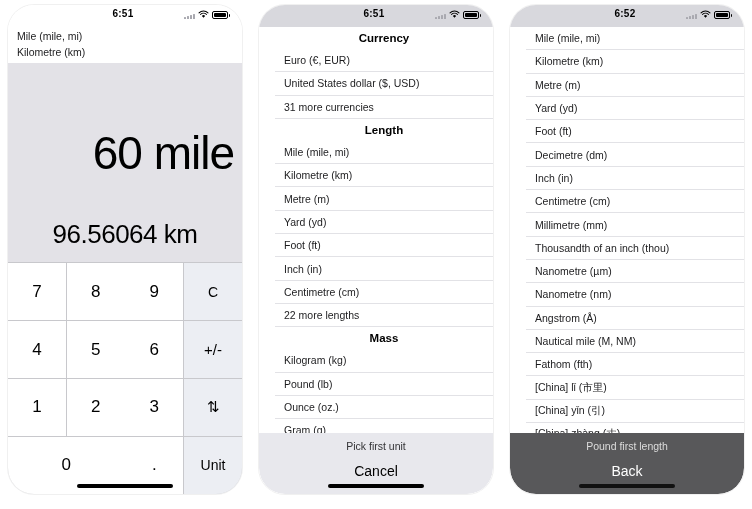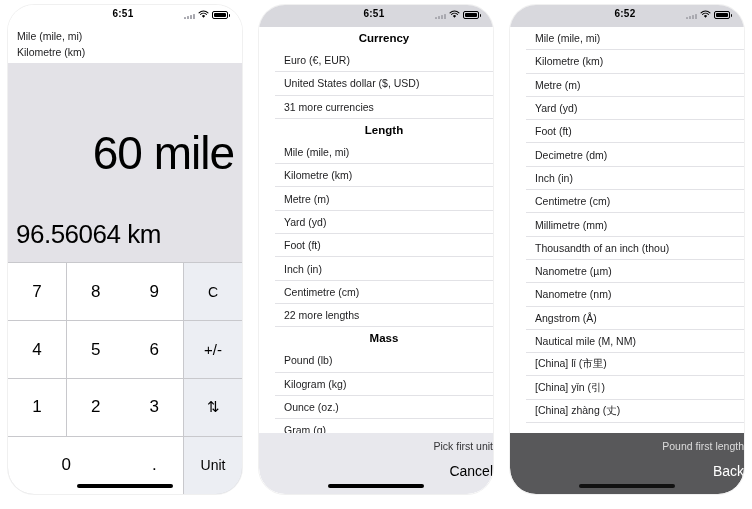--- a/index.html
+++ b/index.html
@@ -64,21 +64,21 @@
     background:#e3e2e7;flex:1 1 auto;position:relative;
     display:flex;flex-direction:column;justify-content:flex-end;
     padding:0 8px 14px 8px;overflow:hidden;
   }
   .disp-main{
     text-align:right;font-size:46px;color:#000;line-height:1.05;
     font-weight:400;letter-spacing:-1px;white-space:nowrap;
     margin-bottom:42px;
   }
   .disp-sub{
-    text-align:left;font-size:26px;color:#000;line-height:1.1;
+    text-align:center;font-size:26px;color:#000;line-height:1.1;
     font-weight:400;letter-spacing:-0.5px;white-space:nowrap;
   }
   .keypad{
     flex:0 0 231px;display:grid;
     grid-template-columns:1fr 1fr 1fr 1fr;
     grid-template-rows:1fr 1fr 1fr 1fr;
     background:#c8c8cc;gap:0.7px;padding-top:0.7px;
   }
   .key{
     background:#ffffff;display:flex;align-items:center;justify-content:center;
@@ -102,21 +102,21 @@
   }
   .row{
     height:23.3px;box-sizing:border-box;
     border-bottom:0.7px solid #e2e2e6;
     display:flex;align-items:center;padding-left:9px;
     font-size:10.5px;color:#1c1c1e;background:#fff;white-space:nowrap;
   }
 
   .footer{
     position:absolute;left:0;right:0;bottom:0;height:61px;
-    display:flex;flex-direction:column;align-items:flex-end;
+    display:flex;flex-direction:column;align-items:center;
     border-radius:0 0 26px 26px;
   }
   .footer.light{background:#e8e8ed;}
   .footer.dark{background:#58585a;}
   .ft-title{font-size:10.5px;margin-top:7px;}
   .ft-btn{font-size:14px;margin-top:11px;}
   .footer.light .ft-title{color:#333336;}
   .footer.light .ft-btn{color:#000;}
   .footer.dark .ft-title{color:#dcdcdc;}
   .footer.dark .ft-btn{color:#ffffff;}
@@ -212,22 +212,22 @@
           <div class="sec-head">Length</div>
           <div class="row">Mile (mile, mi)</div>
           <div class="row">Kilometre (km)</div>
           <div class="row">Metre (m)</div>
           <div class="row">Yard (yd)</div>
           <div class="row">Foot (ft)</div>
           <div class="row">Inch (in)</div>
           <div class="row">Centimetre (cm)</div>
           <div class="row">22 more lengths</div>
           <div class="sec-head">Mass</div>
+          <div class="row">Kilogram (kg)</div>
           <div class="row">Pound (lb)</div>
-          <div class="row">Kilogram (kg)</div>
           <div class="row">Ounce (oz.)</div>
           <div class="row">Gram (g)</div>
         </div>
 
       <div class="footer light">
         <div class="ft-title">Pick first unit</div>
         <div class="ft-btn">Cancel</div>
         <div class="homebar-wrap">
           <div class="homebar"></div>
         </div>
@@ -265,20 +265,21 @@
           <div class="row">Foot (ft)</div>
           <div class="row">Decimetre (dm)</div>
           <div class="row">Inch (in)</div>
           <div class="row">Centimetre (cm)</div>
           <div class="row">Millimetre (mm)</div>
           <div class="row">Thousandth of an inch (thou)</div>
           <div class="row">Nanometre (µm)</div>
           <div class="row">Nanometre (nm)</div>
           <div class="row">Angstrom (Å)</div>
           <div class="row">Nautical mile (M, NM)</div>
+          <div class="row">Fathom (fth)</div>
           <div class="row">[China] lǐ (市里)</div>
           <div class="row">[China] yǐn (引)</div>
           <div class="row">[China] zhàng (丈)</div>
         </div>
 
       <div class="footer dark">
         <div class="ft-title">Pound first length</div>
         <div class="ft-btn">Back</div>
         <div class="homebar-wrap">
           <div class="homebar"></div>

